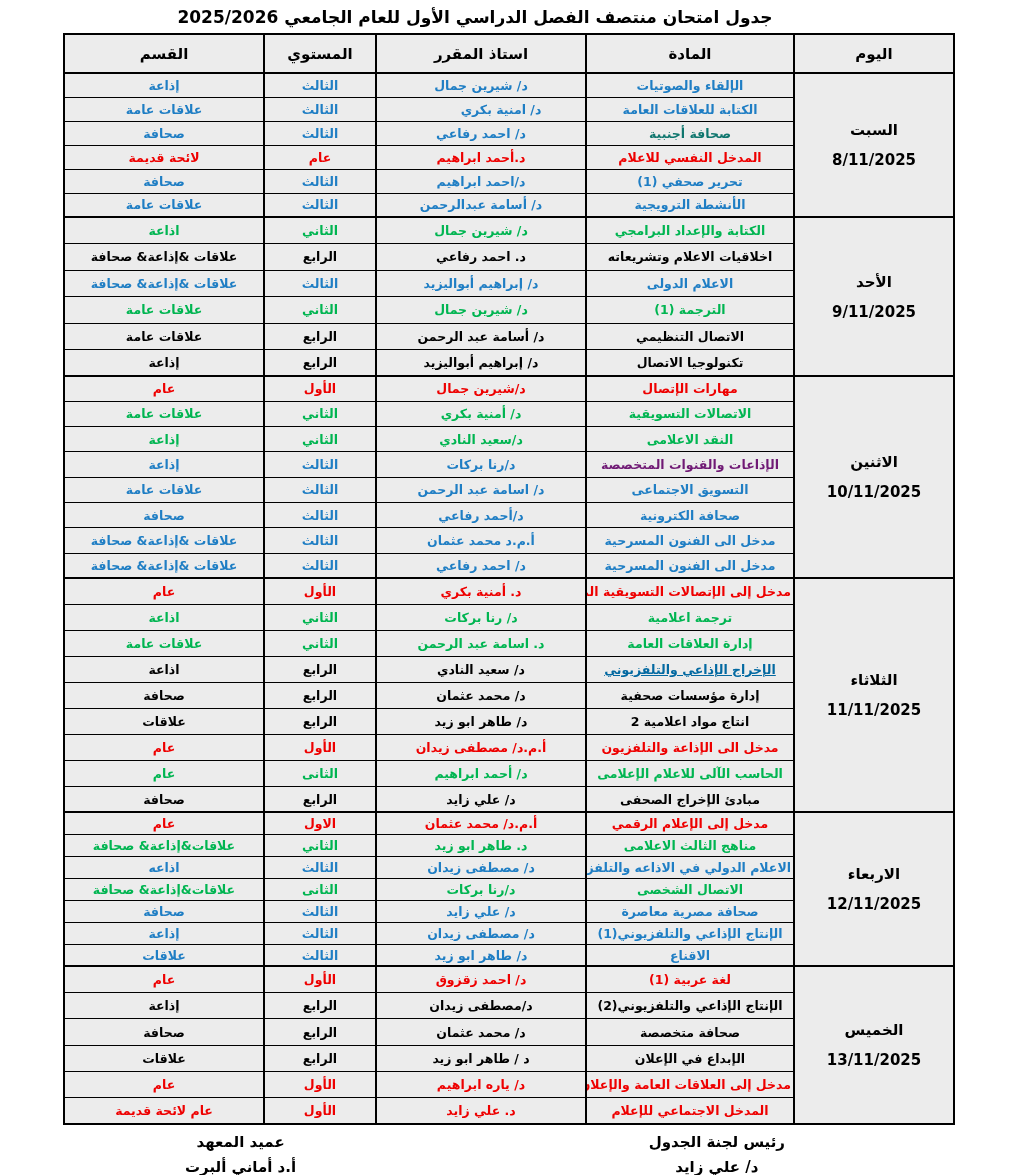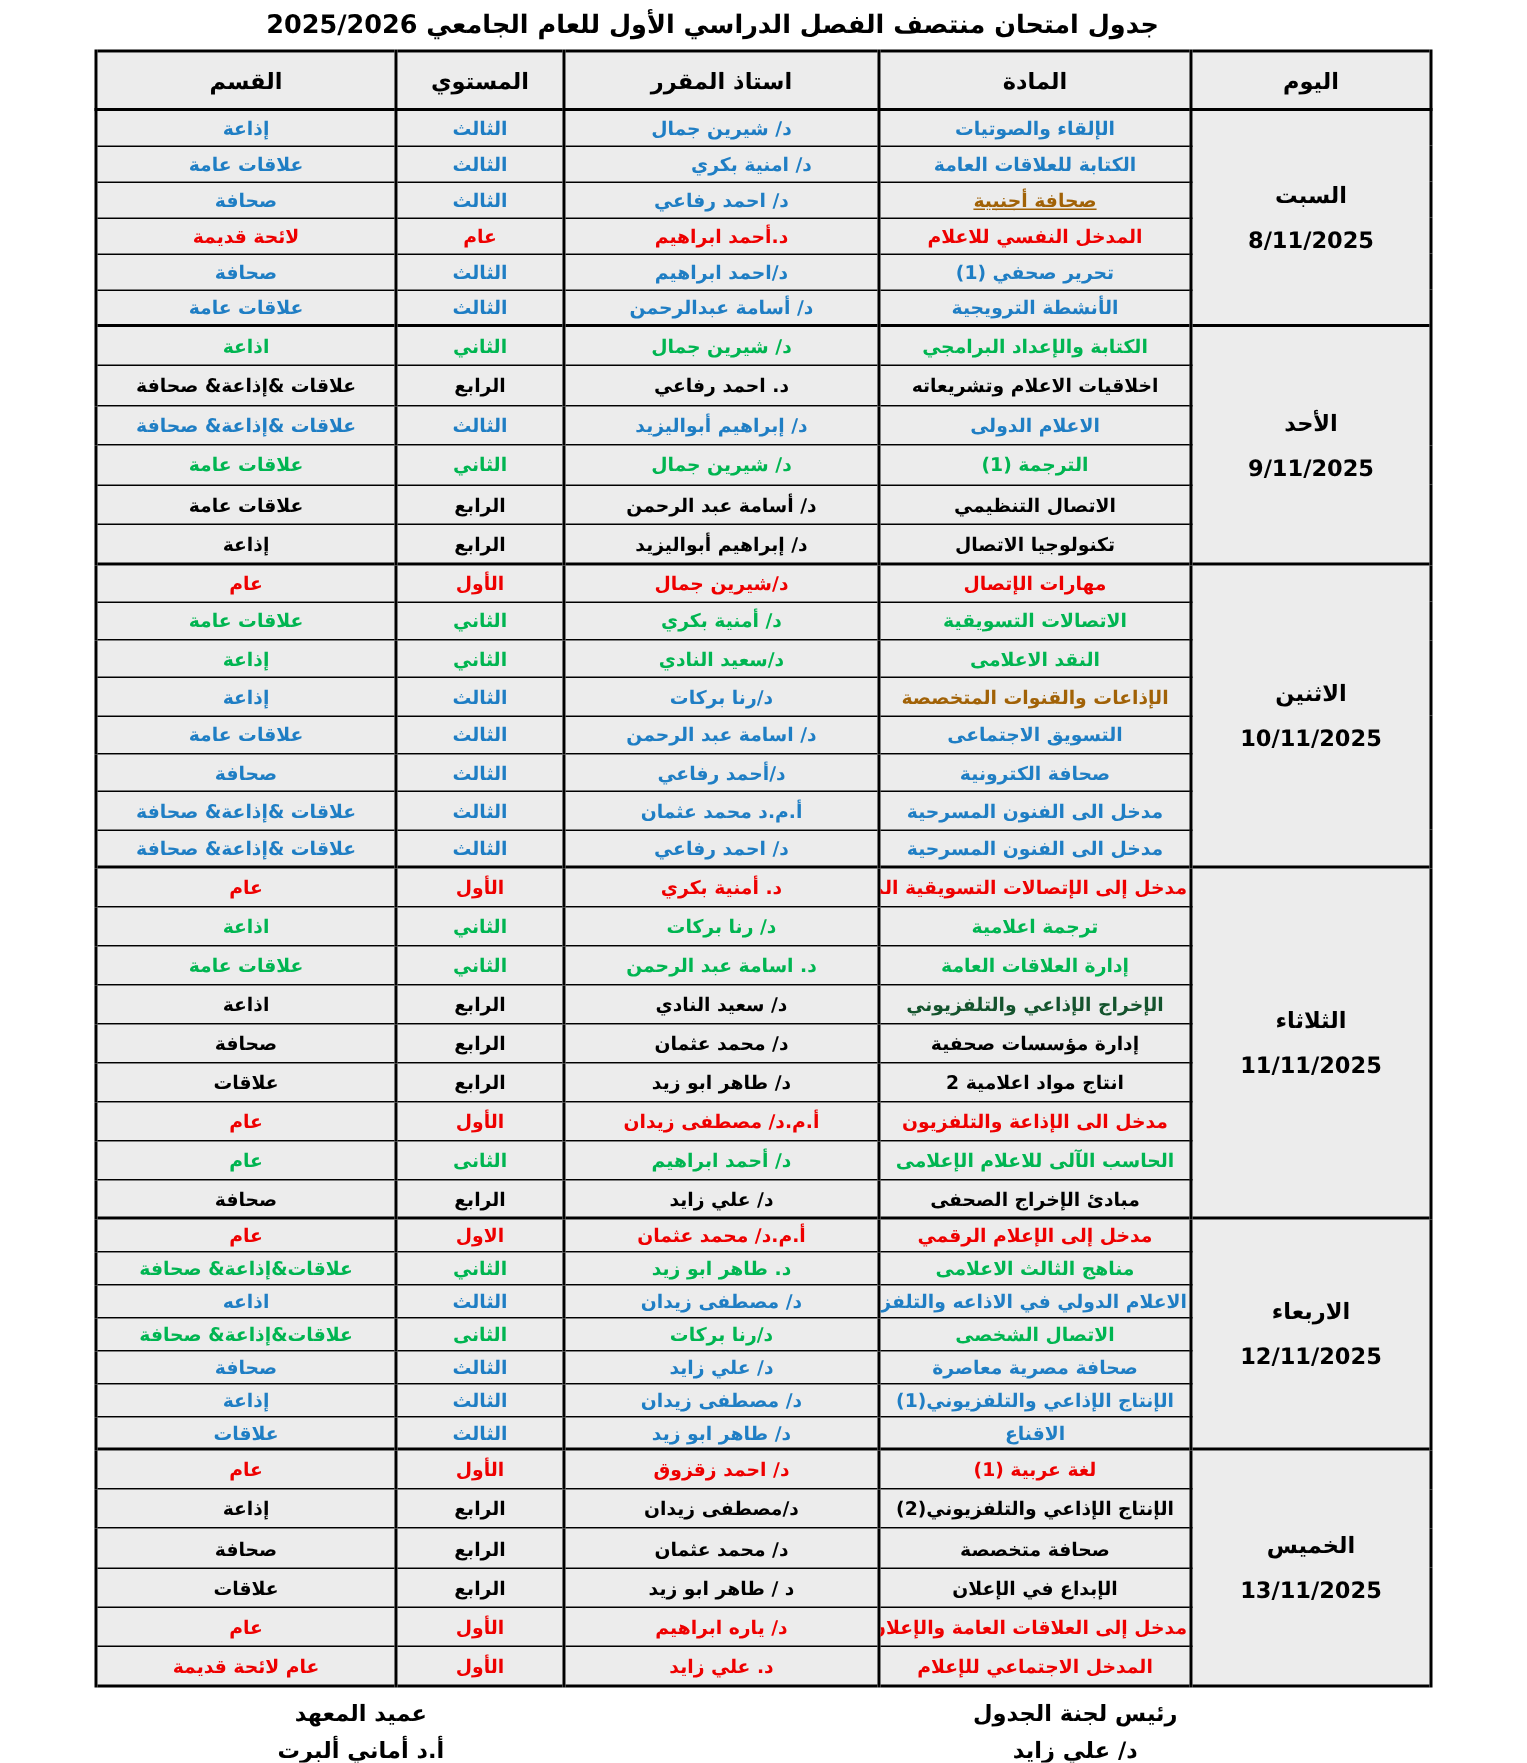--- a/index.html
+++ b/index.html
@@ -102,21 +102,21 @@
         <td style="color: rgb(31, 126, 196);">الثالث</td>
         <td style="color: rgb(31, 126, 196);">إذاعة</td>
       </tr>
       <tr class="day-0">
         <td style="color: rgb(31, 126, 196);">الكتابة للعلاقات العامة</td>
         <td style="color: rgb(31, 126, 196); padding-left: 42px;">د/ امنية بكري</td>
         <td style="color: rgb(31, 126, 196);">الثالث</td>
         <td style="color: rgb(31, 126, 196);">علاقات عامة</td>
       </tr>
       <tr class="day-0">
-        <td style="color: #a16207; text-decoration: underline;">صحافة أجنبية</td>
+        <td style="color: #0f766e;">صحافة أجنبية</td>
         <td style="color: rgb(31, 126, 196);">د/ احمد رفاعي</td>
         <td style="color: rgb(31, 126, 196);">الثالث</td>
         <td style="color: rgb(31, 126, 196);">صحافة</td>
       </tr>
       <tr class="day-0">
         <td style="color: rgb(238, 0, 0);">المدخل النفسي للاعلام</td>
         <td style="color: rgb(238, 0, 0);">د.أحمد ابراهيم</td>
         <td style="color: rgb(238, 0, 0);">عام</td>
         <td style="color: rgb(238, 0, 0);">لائحة قديمة</td>
       </tr>
@@ -188,21 +188,21 @@
         <td style="color: rgb(0, 181, 81);">الثاني</td>
         <td style="color: rgb(0, 181, 81);">علاقات عامة</td>
       </tr>
       <tr class="day-2">
         <td style="color: rgb(0, 181, 81);">النقد الاعلامى</td>
         <td style="color: rgb(0, 181, 81);">د/سعيد النادي</td>
         <td style="color: rgb(0, 181, 81);">الثاني</td>
         <td style="color: rgb(0, 181, 81);">إذاعة</td>
       </tr>
       <tr class="day-2">
-        <td style="color: #a16207;">الإذاعات والقنوات المتخصصة</td>
+        <td style="color: #701a75;">الإذاعات والقنوات المتخصصة</td>
         <td style="color: rgb(31, 126, 196);">د/رنا بركات</td>
         <td style="color: rgb(31, 126, 196);">الثالث</td>
         <td style="color: rgb(31, 126, 196);">إذاعة</td>
       </tr>
       <tr class="day-2">
         <td style="color: rgb(31, 126, 196);">التسويق الاجتماعى</td>
         <td style="color: rgb(31, 126, 196);">د/ اسامة عبد الرحمن</td>
         <td style="color: rgb(31, 126, 196);">الثالث</td>
         <td style="color: rgb(31, 126, 196);">علاقات عامة</td>
       </tr>
@@ -240,21 +240,21 @@
         <td style="color: rgb(0, 181, 81);">الثاني</td>
         <td style="color: rgb(0, 181, 81);">اذاعة</td>
       </tr>
       <tr class="day-3">
         <td style="color: rgb(0, 181, 81);">إدارة العلاقات العامة</td>
         <td style="color: rgb(0, 181, 81);">د. اسامة عبد الرحمن</td>
         <td style="color: rgb(0, 181, 81);">الثاني</td>
         <td style="color: rgb(0, 181, 81);">علاقات عامة</td>
       </tr>
       <tr class="day-3">
-        <td style="color: #14532d;">الإخراج الإذاعي والتلفزيوني</td>
+        <td style="color: #0369a1; text-decoration: underline;">الإخراج الإذاعي والتلفزيوني</td>
         <td style="color: rgb(0, 0, 0);">د/ سعيد النادي</td>
         <td style="color: rgb(0, 0, 0);">الرابع</td>
         <td style="color: rgb(0, 0, 0);">اذاعة</td>
       </tr>
       <tr class="day-3">
         <td style="color: rgb(0, 0, 0);">إدارة مؤسسات صحفية</td>
         <td style="color: rgb(0, 0, 0);">د/ محمد عثمان</td>
         <td style="color: rgb(0, 0, 0);">الرابع</td>
         <td style="color: rgb(0, 0, 0);">صحافة</td>
       </tr>

